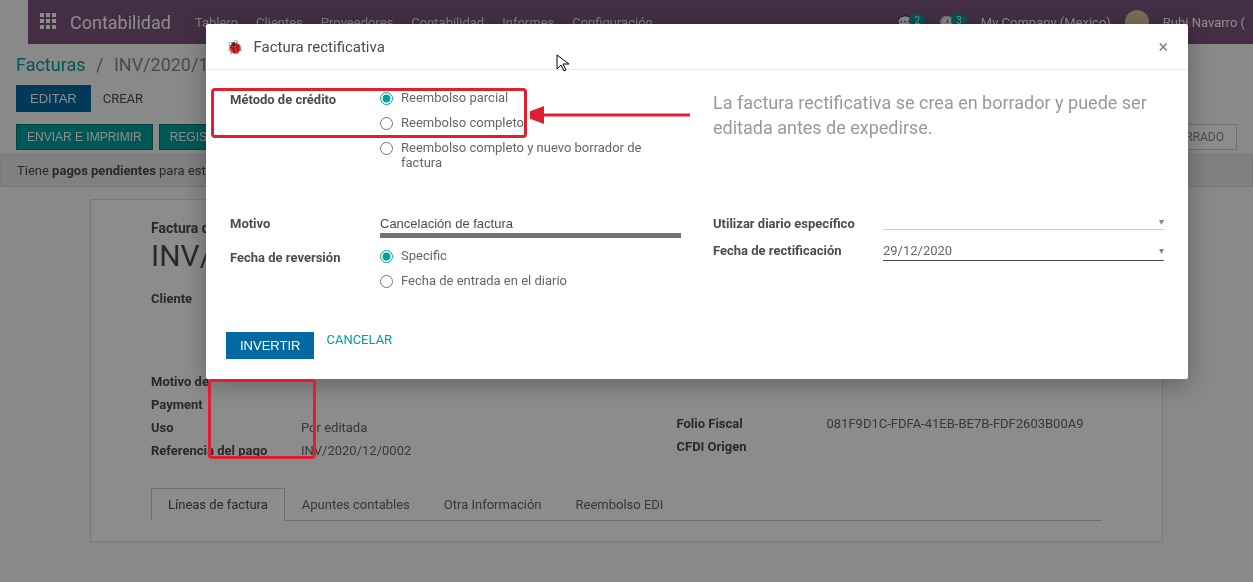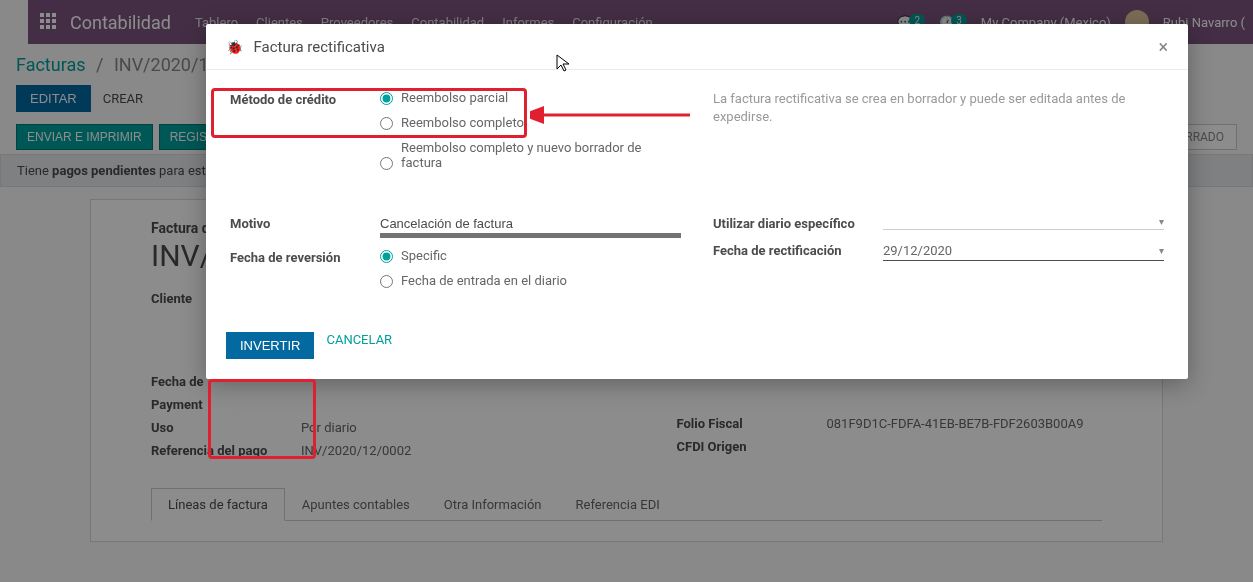--- a/index.html
+++ b/index.html
@@ -91,23 +91,23 @@
     .modal-header .title { font-size: 15px; color: #4c4c4c; }
     .modal-header .close { margin-left: auto; font-size: 18px; color: #888; cursor: pointer; }
 
     .modal-body { padding: 20px 24px 10px; }
     .mcols { display: flex; gap: 32px; }
     .mcol { flex: 1; }
 
     .mrow { display: flex; margin-bottom: 10px; align-items: flex-start; }
     .mrow .mlbl { width: 150px; font-weight: 700; color: #4c4c4c; font-size: 13px; padding-top: 2px; }
     .mrow .mval { flex: 1; font-size: 13px; color: #666; }
-    .radio-opt { display: flex; align-items: flex-end; gap: 8px; margin-bottom: 10px; font-size: 13px; color: #666; }
+    .radio-opt { display: flex; align-items: flex-start; gap: 8px; margin-bottom: 10px; font-size: 13px; color: #666; }
     .radio-opt input { margin-top: 2px; accent-color: #00a09d; }
-    .mnote { color: #999; font-size: 13px; line-height: 1.4; }
+    .mnote { color: #999; font-size: 18px; line-height: 1.4; }
     .minput { border: none; border-bottom: 5px solid #737373; width: 100%; font-size: 13px; padding: 2px 0; background: transparent; color: #4c4c4c; }
     .mselect { display: flex; justify-content: space-between; align-items: center; border-bottom: 1px solid #ccc; padding: 2px 0; }
     .mselect .caret { font-size: 10px; color: #888; }
 
     .modal-footer { padding: 14px 20px 20px; display: flex; gap: 12px; align-items: flex-start; }
 
     
     .annot { position: absolute; border: 3px solid #e02030; z-index: 200; pointer-events: none; border-radius: 4px; }
     .arrow { position: absolute; z-index: 200; pointer-events: none; }
     .cursor { position: absolute; z-index: 300; pointer-events: none; font-size: 18px; color: #000; }
@@ -176,28 +176,28 @@
   <div class="inv">INV/</div>
 
   <div class="form-grid">
     <div class="form-col">
       <div class="form-row">
           <div class="lbl">Cliente</div>
           <div class="val"></div>
         </div>
       <div style="height:60px"></div>
       <div class="form-row">
-          <div class="lbl">Fecha de</div>
+          <div class="lbl">Motivo de</div>
         </div>
       <div class="form-row">
           <div class="lbl">Payment</div>
         </div>
       <div class="form-row">
           <div class="lbl">Uso</div>
-          <div class="val">Por diario</div>
+          <div class="val">Por editada</div>
         </div>
       <div class="form-row">
           <div class="lbl">Referencia del pago</div>
           <div class="val">INV/2020/12/0002</div>
         </div>
     </div>
     <div class="form-col">
       <div style="height:125px"></div>
       <div class="form-row">
           <div class="lbl">Folio Fiscal</div>
@@ -206,21 +206,21 @@
       <div class="form-row">
           <div class="lbl">CFDI Origen</div>
         </div>
     </div>
   </div>
 
   <div class="tabs">
     <div class="tab active">Líneas de factura</div>
     <div class="tab">Apuntes contables</div>
     <div class="tab">Otra Información</div>
-    <div class="tab">Referencia EDI</div>
+    <div class="tab">Reembolso EDI</div>
   </div>
 </div>
 
 <div class="overlay"></div>
 
 <div class="modal">
   <div class="modal-header">
     <span class="bug">🐞</span>
     <span class="title">Factura rectificativa</span>
     <span class="close">×</span>

